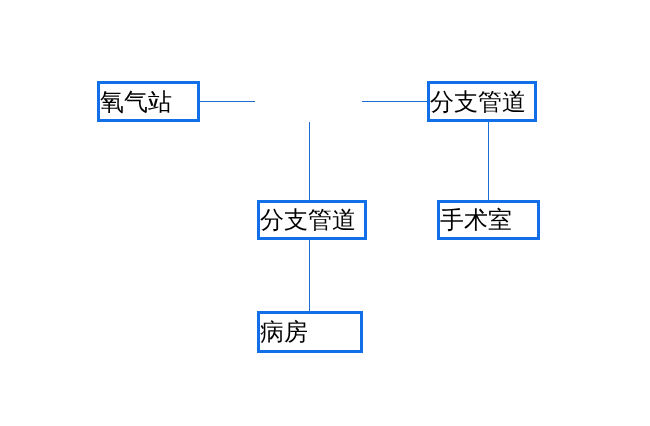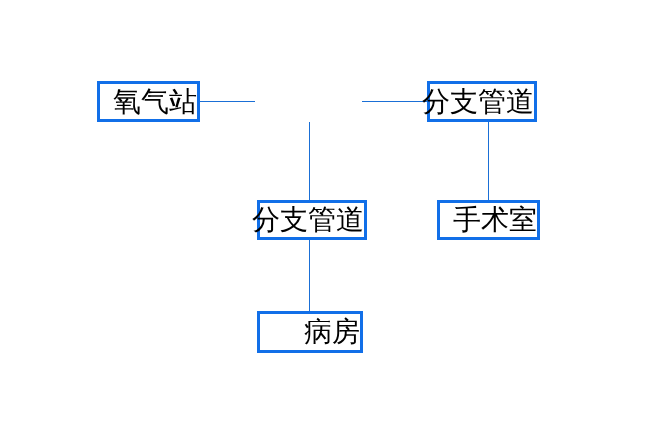--- a/index.html
+++ b/index.html
@@ -22,22 +22,22 @@
     font-family: "Liberation Serif", "DejaVu Serif", serif;
   }
   .node {
     position: absolute;
     box-sizing: border-box;
     border: 3px solid var(--box-border);
     background: var(--bg);
     color: var(--text);
     display: flex;
     align-items: center;
-    justify-content: flex-end;
-    font-size: 28px;
+    justify-content: flex-start;
+    font-size: 24px;
     line-height: 1;
     white-space: nowrap;
   }
   .edge {
     position: absolute;
     background: var(--connector);
   }
   
   #node-oxygen-station      { left: 97px;  top: 81px;  width: 103px; height: 41px; }
   #node-main-pipeline       { left: 255px; top: 81px;  width: 107px; height: 41px; }

